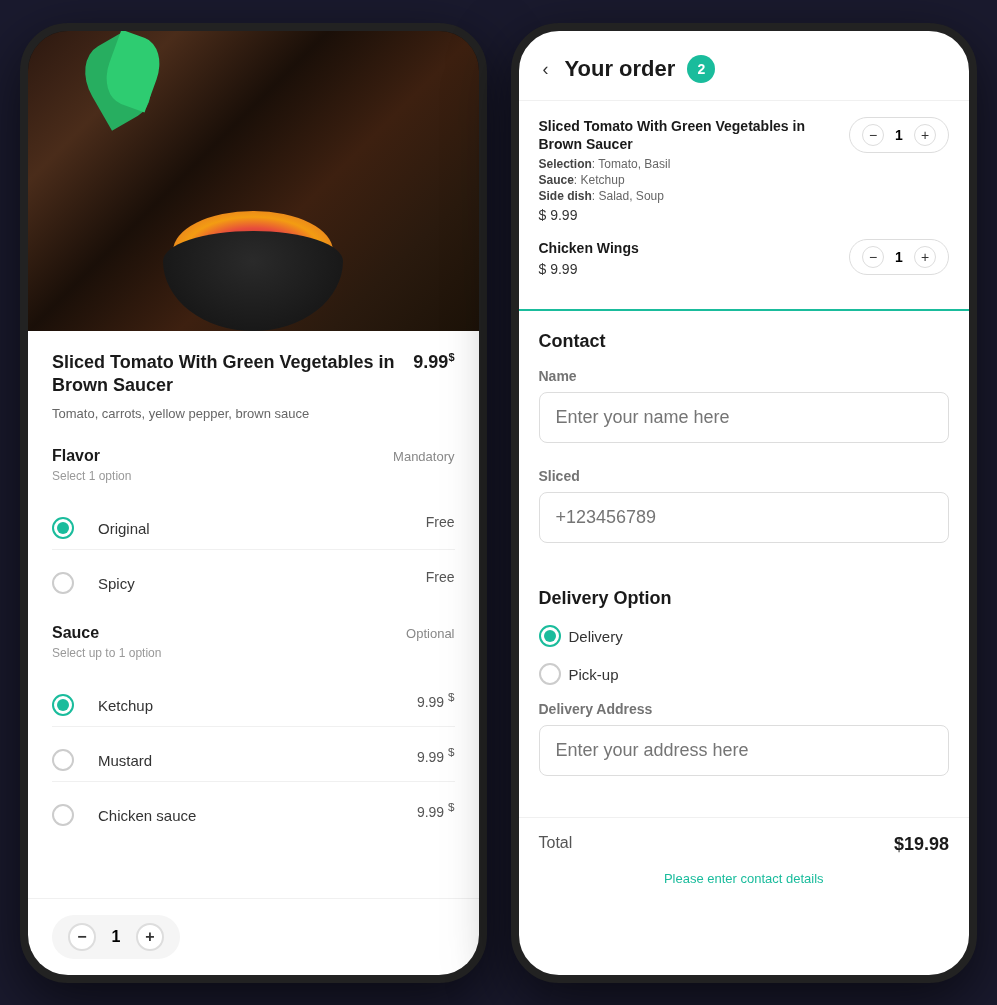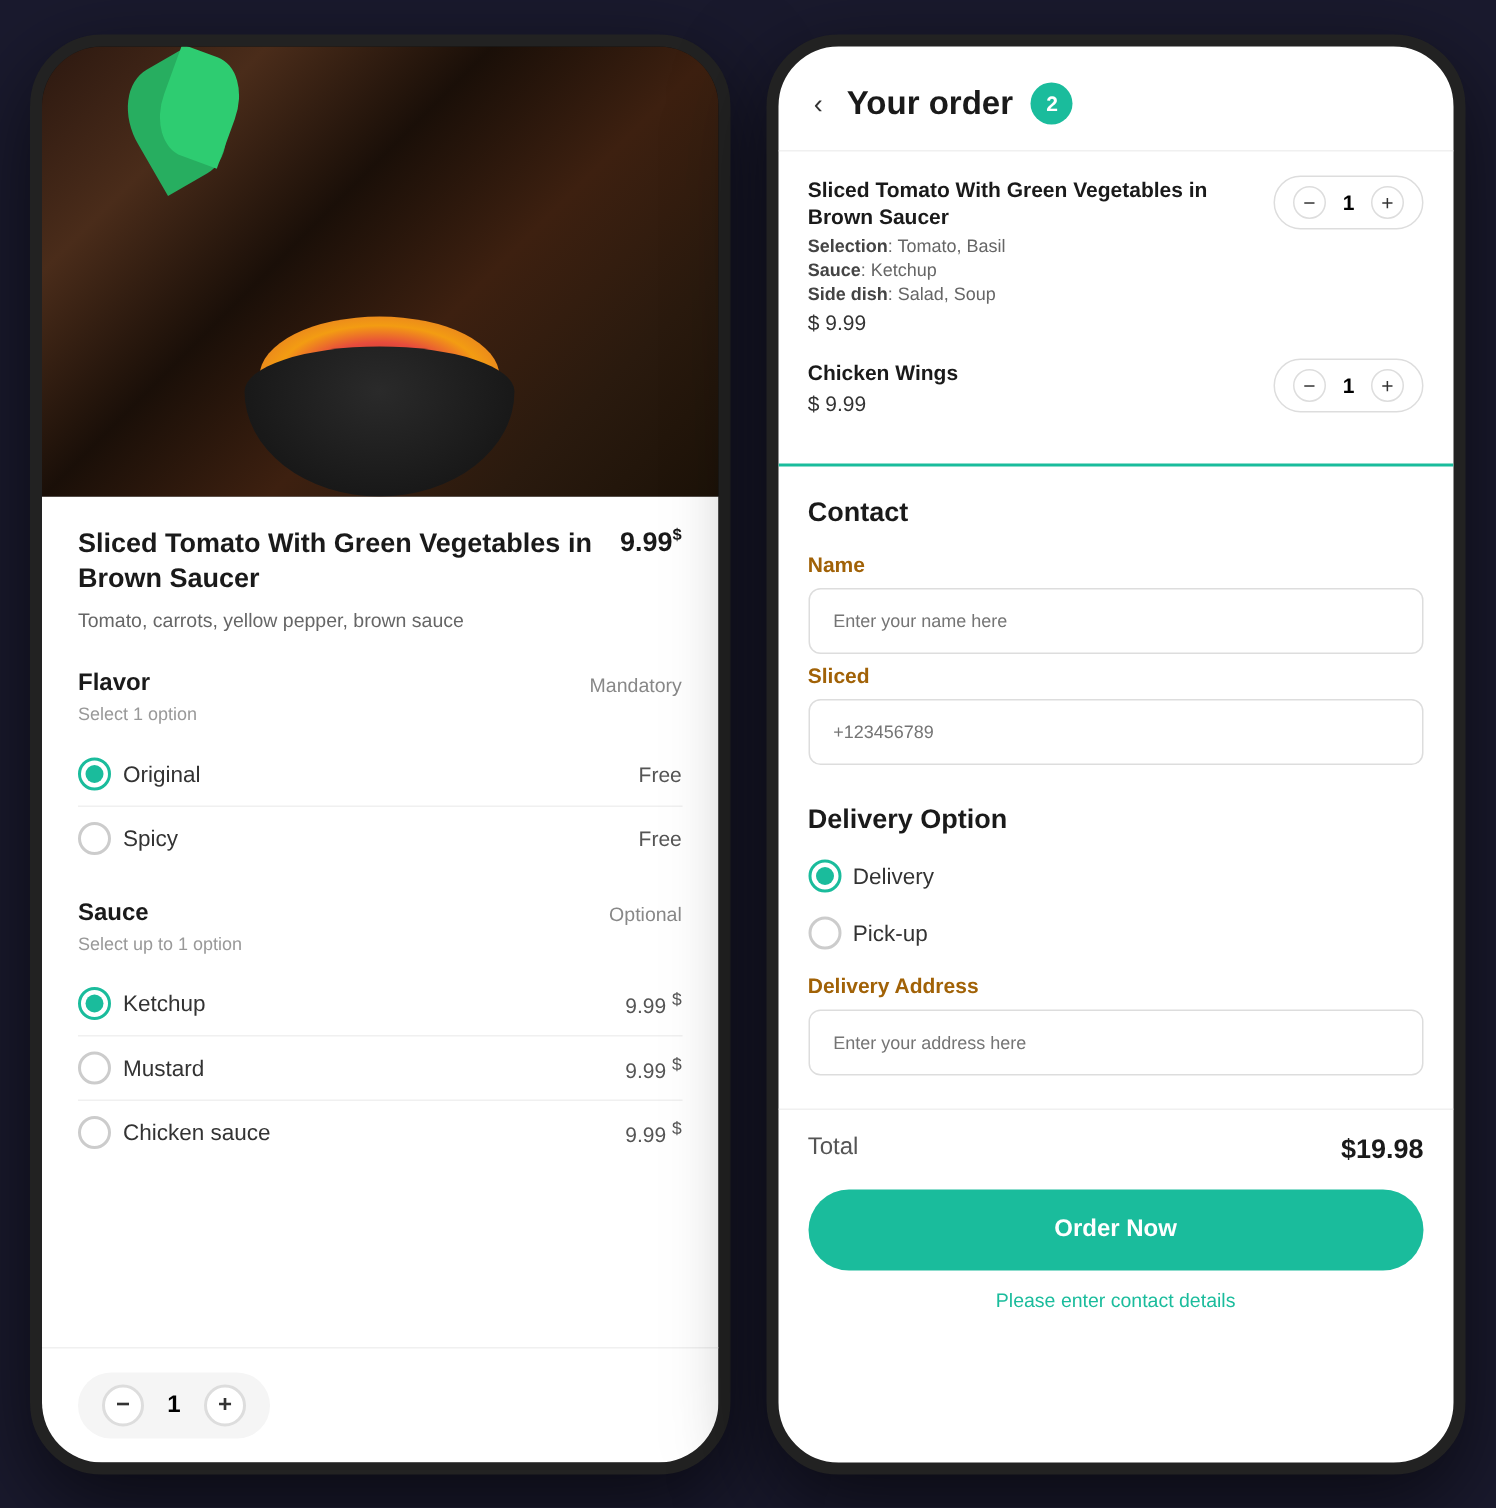--- a/index.html
+++ b/index.html
@@ -162,22 +162,23 @@
       border-bottom: 1px solid #f0f0f0;
     }
 
     .option-row:last-child {
       border-bottom: none;
     }
 
     .radio-label {
       display: flex;
       align-items: center;
-      gap: 8px;
-      cursor: pointer;
+      gap: 24px;
+      cursor: pointer;
+      margin-top: 12px;
     }
 
     .radio-circle {
       width: 22px;
       height: 22px;
       border-radius: 50%;
       border: 2px solid #ccc;
       display: flex;
       align-items: center;
       justify-content: center;
@@ -379,33 +380,33 @@
     .section-title {
       font-size: 18px;
       font-weight: 700;
       color: #1a1a1a;
       margin-bottom: 16px;
     }
 
     .form-label {
       font-size: 14px;
       font-weight: 600;
-      color: #a16207;
+      color: #737373;
       margin-bottom: 8px;
       display: block;
     }
 
     .form-input {
       width: 100%;
       border: 1px solid #ddd;
       border-radius: 8px;
       padding: 14px 16px;
-      font-size: 12px;
+      font-size: 18px;
       color: #999;
-      margin-bottom: 6px;
+      margin-bottom: 25px;
       outline: none;
       background: #fff;
     }
 
     .delivery-section {
       padding: 0 20px 16px;
     }
 
     .delivery-options {
       display: flex;
@@ -619,16 +620,15 @@
 
     <label class="form-label">Delivery Address</label>
     <input class="form-input" type="text" placeholder="Enter your address here" style="">
   </div>
 
   <div class="order-footer">
     <div class="total-row">
       <span class="total-label">Total</span>
       <span class="total-amount">$19.98</span>
     </div>
-    <button class="order-now-btn">Order Now</button>
     <div class="contact-warning">Please enter contact details</div>
   </div>
 </div>
 
 </body></html>

